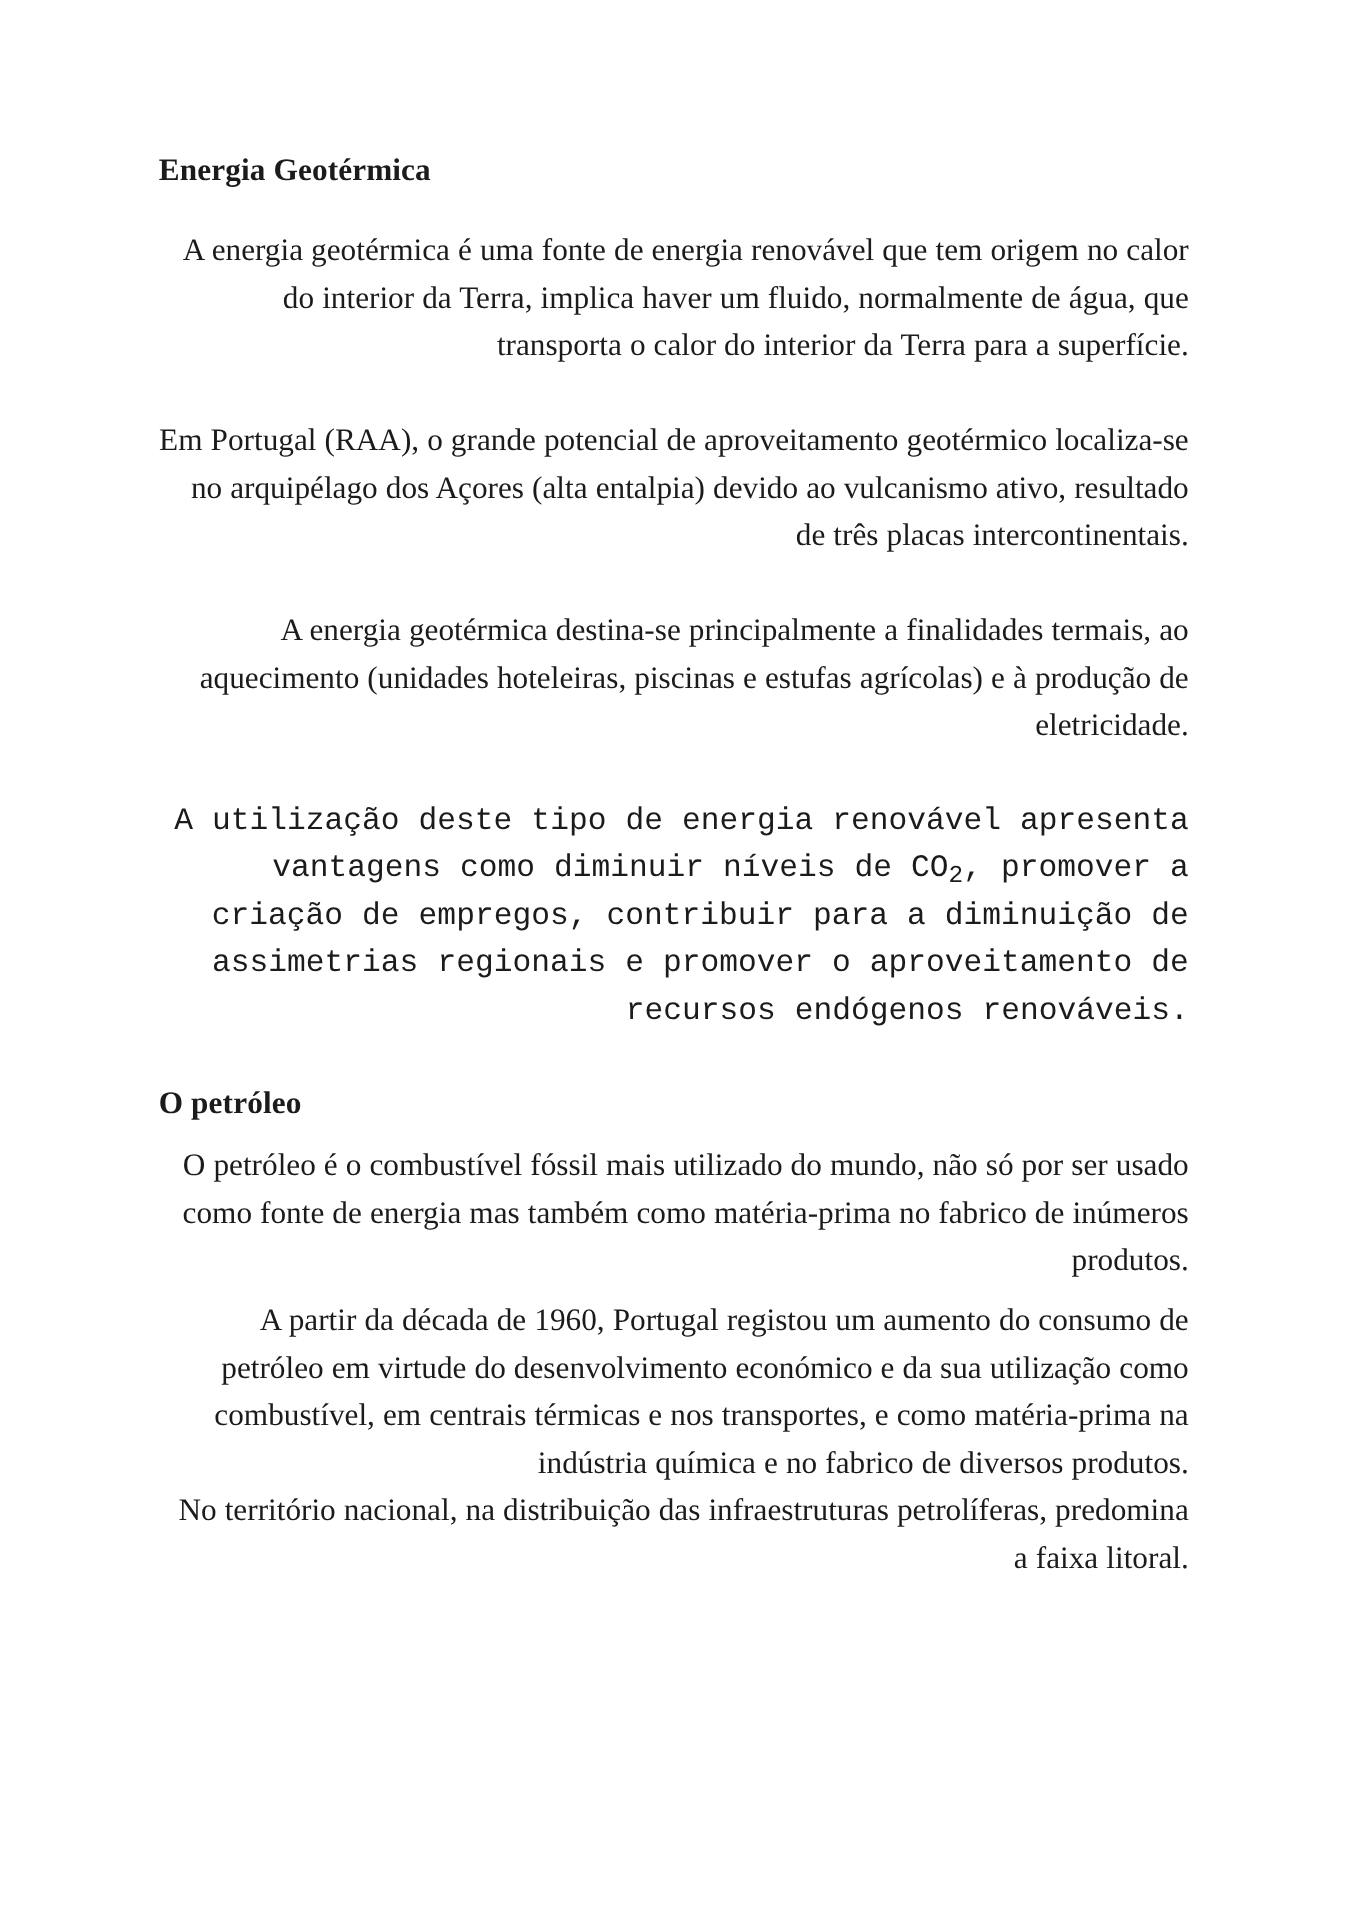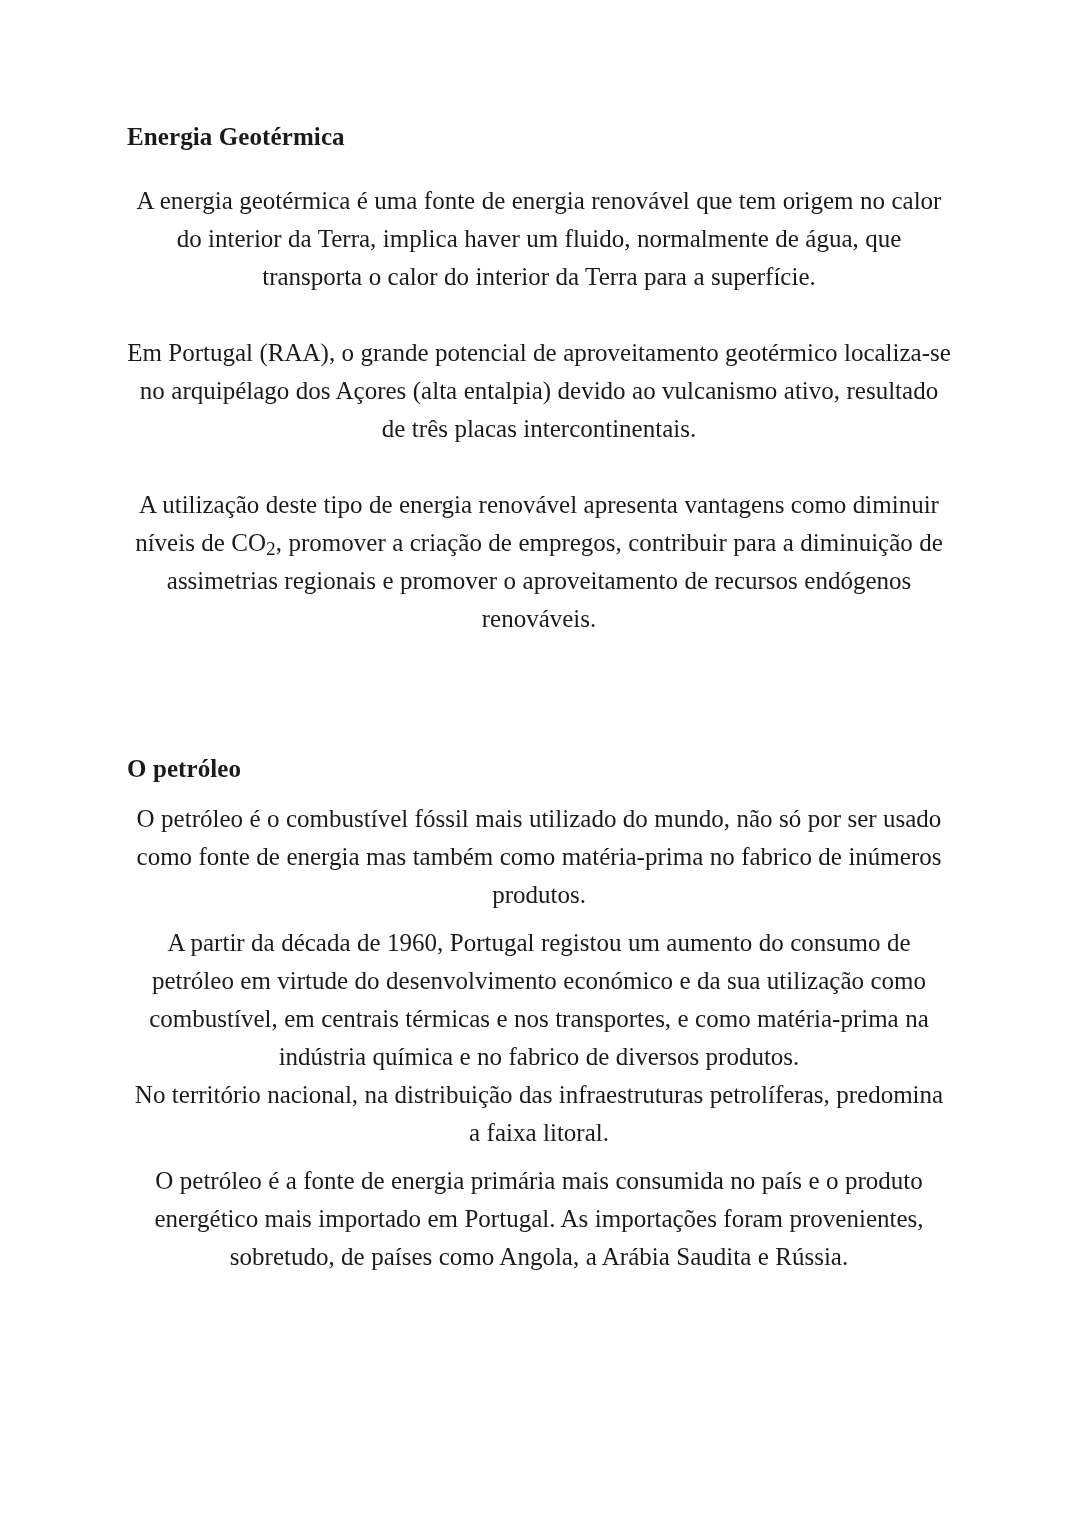--- a/index.html
+++ b/index.html
@@ -38,28 +38,28 @@
     line-height: 38px;
     margin: 0;
     letter-spacing: 0.1px;
   }
 
   .doc-paragraph {
     font-size: 25px;
     font-weight: normal;
     line-height: 38px;
     margin: 0;
-    text-align: center;
+    text-align: right;
     word-spacing: 0.2px;
   }
 
   
   .gap-after-heading-1 { margin-bottom: 26px; }   
   .gap-blank-line      { margin-bottom: 38px; }   
-  .gap-section-break   { margin-bottom: 112px; }   
+  .gap-section-break   { margin-bottom: 36px; font-family: Liberation Mono, monospace; }   
   .gap-after-heading-2 { margin-bottom: 12px; }   
   .gap-tight           { margin-bottom: 10px; }   
 
   .sub {
     font-size: 0.78em;
     vertical-align: -0.22em;
     line-height: 0;
   }
 </style>
 </head>
@@ -71,30 +71,30 @@
     <h2 class="doc-heading gap-after-heading-1">Energia Geotérmica</h2>
 
     <p class="doc-paragraph gap-blank-line">A energia geotérmica é uma fonte de energia renovável que tem origem no calor do interior da Terra, implica haver um fluido, normalmente de água, que transporta o calor do interior da Terra para a superfície.</p>
 
     <p class="doc-paragraph">
       <span>Em Portugal (RAA), o grande potencial de aproveitamento geotérmico localiza-se no arquipélago dos Açores (alta entalpia) devido ao vulcanismo ativo, resultado de três placas intercontinentais.</span><br>
     </p>
 
     <div class="gap-blank-line"></div>
 
+    <p class="doc-paragraph gap-blank-line">A energia geotérmica destina-se principalmente a finalidades termais, ao aquecimento (unidades hoteleiras, piscinas e estufas agrícolas) e à produção de eletricidade.</p>
 
     <p class="doc-paragraph gap-section-break">
       <span>A utilização deste tipo de energia renovável apresenta vantagens como diminuir níveis de CO</span><span class="sub">2</span><span>, promover a criação de empregos, contribuir para a diminuição de assimetrias regionais e promover o aproveitamento de recursos endógenos renováveis.</span>
     </p>
 
     <h2 class="doc-heading gap-after-heading-2">O petróleo</h2>
 
     <p class="doc-paragraph gap-tight">O petróleo é o combustível fóssil mais utilizado do mundo, não só por ser usado como fonte de energia mas também como matéria-prima no fabrico de inúmeros produtos.</p>
 
     <p class="doc-paragraph gap-tight">
       <span>A partir da década de 1960, Portugal registou um aumento do consumo de petróleo em virtude do desenvolvimento económico e da sua utilização como combustível, em centrais térmicas e nos transportes, e como matéria-prima na indústria química e no fabrico de diversos produtos.</span><br>
       <span>No território nacional, na distribuição das infraestruturas petrolíferas, predomina a faixa litoral.</span>
     </p>
 
-    <p class="doc-paragraph">O petróleo é a fonte de energia primária mais consumida no país e o produto energético mais importado em Portugal. As importações foram provenientes, sobretudo, de países como Angola, a Arábia Saudita e Rússia.</p>
 
   </div>
 </div>
 
 </body></html>

